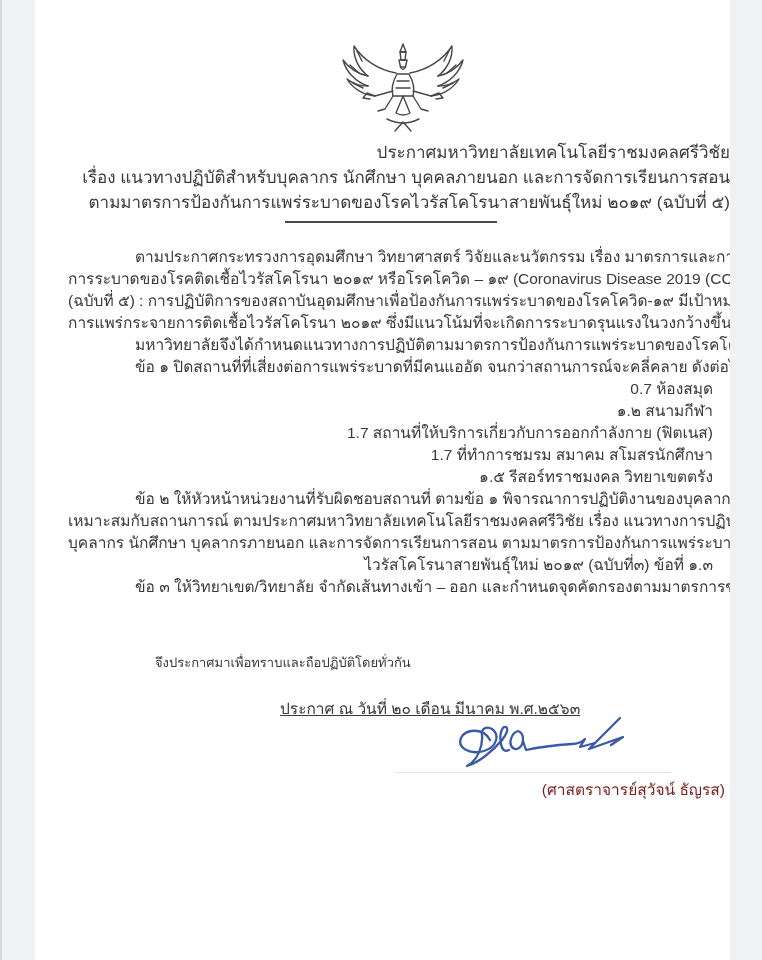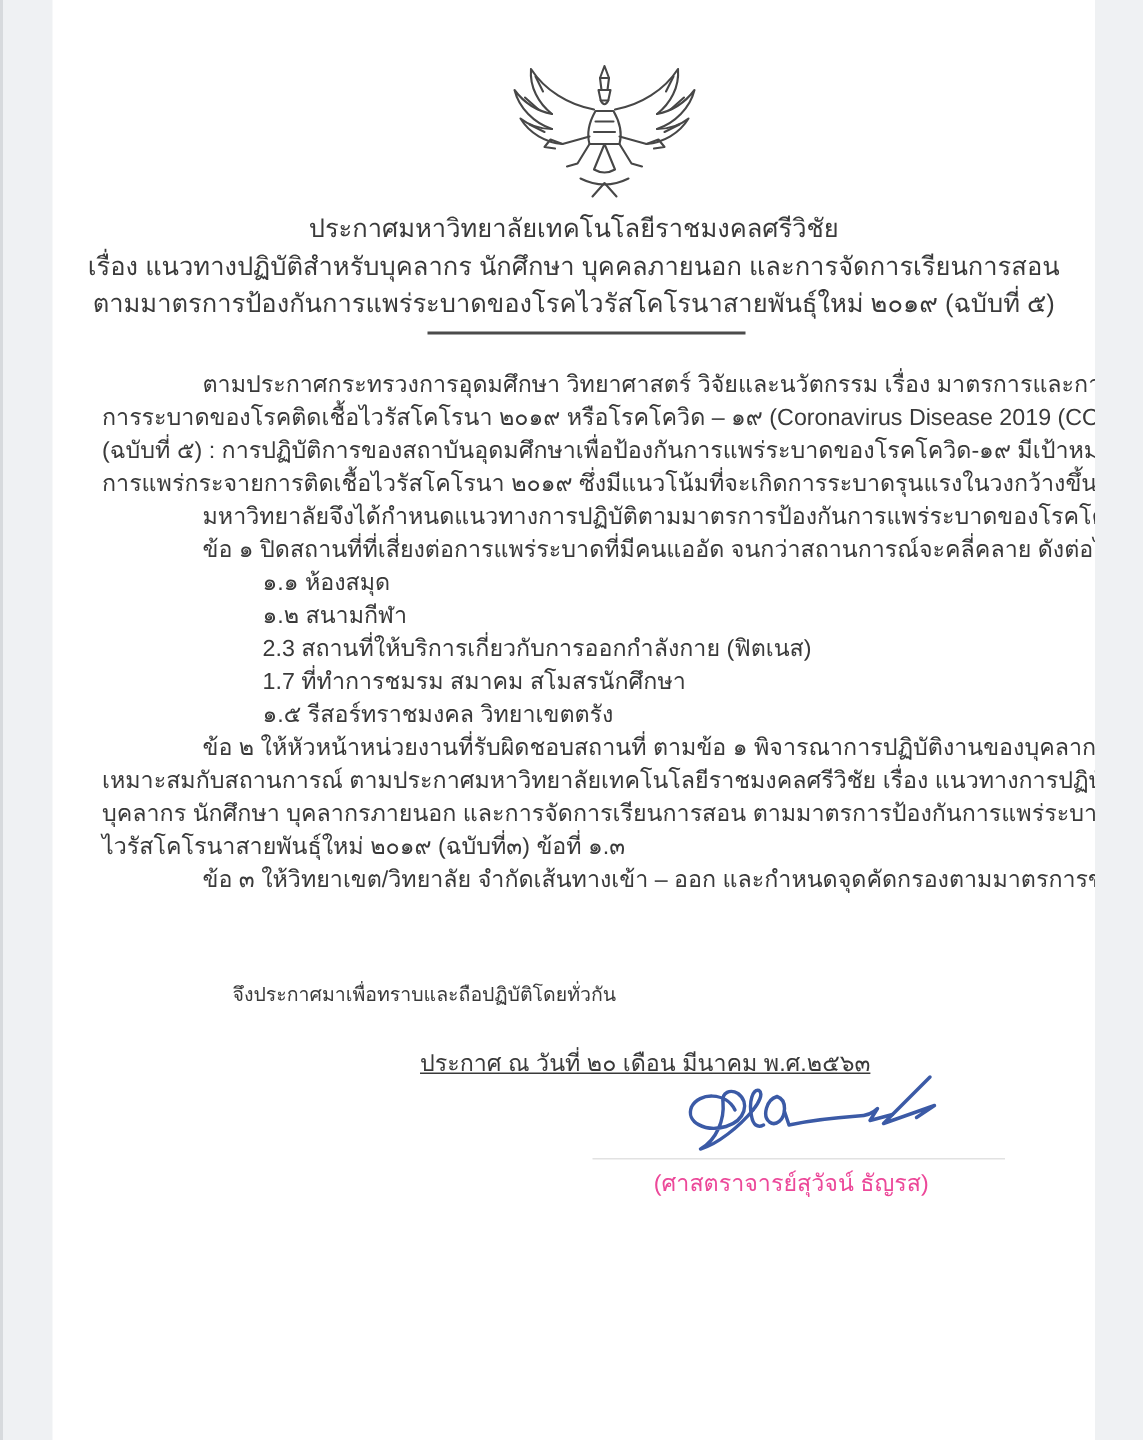--- a/index.html
+++ b/index.html
@@ -17,30 +17,30 @@
   .emblem{position:absolute;left:288px;top:40px;width:160px;height:102px;}
   .doc-title{
     position:absolute;left:0;top:140px;width:695px;
     text-align:center;font-size:17px;line-height:25px;color:#3a3a3a;
   }
   .divider{position:absolute;left:250px;top:221px;width:212px;height:2px;background:#4b4b4b;}
   .body-block{
     position:absolute;left:33px;top:246px;width:645px;
     font-size:15.5px;line-height:22px;color:#3a3a3a;
   }
-  .line{white-space:nowrap;}
+  .line{white-space:nowrap;text-align:right;}
   .ind1{padding-left:67px;}
   .ind2{padding-left:107px;}
   .closing-line{position:absolute;left:120px;top:652px;font-size:13px;white-space:nowrap;color:#3a3a3a;}
   .date-line{position:absolute;left:245px;top:696px;font-size:15.5px;white-space:nowrap;color:#3a3a3a;text-decoration:underline;}
   .signature-svg{position:absolute;left:415px;top:710px;width:205px;height:70px;}
   .sig-rule{position:absolute;left:360px;top:772px;width:275px;height:1px;background:#e2e2e2;}
   .signer-block{
     position:absolute;left:295px;top:778px;width:395px;
-    text-align:center;font-size:15.5px;line-height:24px;color:#ec4899;
+    text-align:center;font-size:15.5px;line-height:24px;color:#7f1d1d;
   }
 </style>
 </head>
 <body>
 
 <div class="edge-line"></div>
 
 <div class="paper">
 
   <svg class="emblem" viewBox="0 0 160 100">
@@ -81,23 +81,23 @@
 
   <div class="divider"></div>
 
   <div class="body-block">
       <div class="line ind1">ตามประกาศกระทรวงการอุดมศึกษา วิทยาศาสตร์ วิจัยและนวัตกรรม เรื่อง มาตรการและการเฝ้าระวัง</div>
       <div class="line">การระบาดของโรคติดเชื้อไวรัสโคโรนา ๒๐๑๙ หรือโรคโควิด – ๑๙ (Coronavirus Disease 2019 (COVID-19)</div>
       <div class="line">(ฉบับที่ ๕) : การปฏิบัติการของสถาบันอุดมศึกษาเพื่อป้องกันการแพร่ระบาดของโรคโควิด-๑๙ มีเป้าหมายเพื่อลด</div>
       <div class="line">การแพร่กระจายการติดเชื้อไวรัสโคโรนา ๒๐๑๙ ซึ่งมีแนวโน้มที่จะเกิดการระบาดรุนแรงในวงกว้างขึ้น</div>
       <div class="line ind1">มหาวิทยาลัยจึงได้กำหนดแนวทางการปฏิบัติตามมาตรการป้องกันการแพร่ระบาดของโรคโคโรนาสาย</div>
       <div class="line ind1">ข้อ ๑ ปิดสถานที่ที่เสี่ยงต่อการแพร่ระบาดที่มีคนแออัด จนกว่าสถานการณ์จะคลี่คลาย ดังต่อไปนี้</div>
-      <div class="line ind2">๑.๑ ห้องสมุด</div>
+      <div class="line ind2">0.7 ห้องสมุด</div>
       <div class="line ind2">๑.๒ สนามกีฬา</div>
-      <div class="line ind2">2.3 สถานที่ให้บริการเกี่ยวกับการออกกำลังกาย (ฟิตเนส)</div>
+      <div class="line ind2">1.7 สถานที่ให้บริการเกี่ยวกับการออกกำลังกาย (ฟิตเนส)</div>
       <div class="line ind2">1.7 ที่ทำการชมรม สมาคม สโมสรนักศึกษา</div>
       <div class="line ind2">๑.๕ รีสอร์ทราชมงคล วิทยาเขตตรัง</div>
       <div class="line ind1">ข้อ ๒ ให้หัวหน้าหน่วยงานที่รับผิดชอบสถานที่ ตามข้อ ๑ พิจารณาการปฏิบัติงานของบุคลากรให้</div>
       <div class="line">เหมาะสมกับสถานการณ์ ตามประกาศมหาวิทยาลัยเทคโนโลยีราชมงคลศรีวิชัย เรื่อง แนวทางการปฏิบัติสำหรับ</div>
       <div class="line">บุคลากร นักศึกษา บุคลากรภายนอก และการจัดการเรียนการสอน ตามมาตรการป้องกันการแพร่ระบาดของโรค</div>
       <div class="line">ไวรัสโคโรนาสายพันธุ์ใหม่ ๒๐๑๙ (ฉบับที่๓) ข้อที่ ๑.๓</div>
       <div class="line ind1">ข้อ ๓ ให้วิทยาเขต/วิทยาลัย จำกัดเส้นทางเข้า – ออก และกำหนดจุดคัดกรองตามมาตรการขั้นตอนการ</div>
     </div>
 
   <div class="closing-line">จึงประกาศมาเพื่อทราบและถือปฏิบัติโดยทั่วกัน</div>

